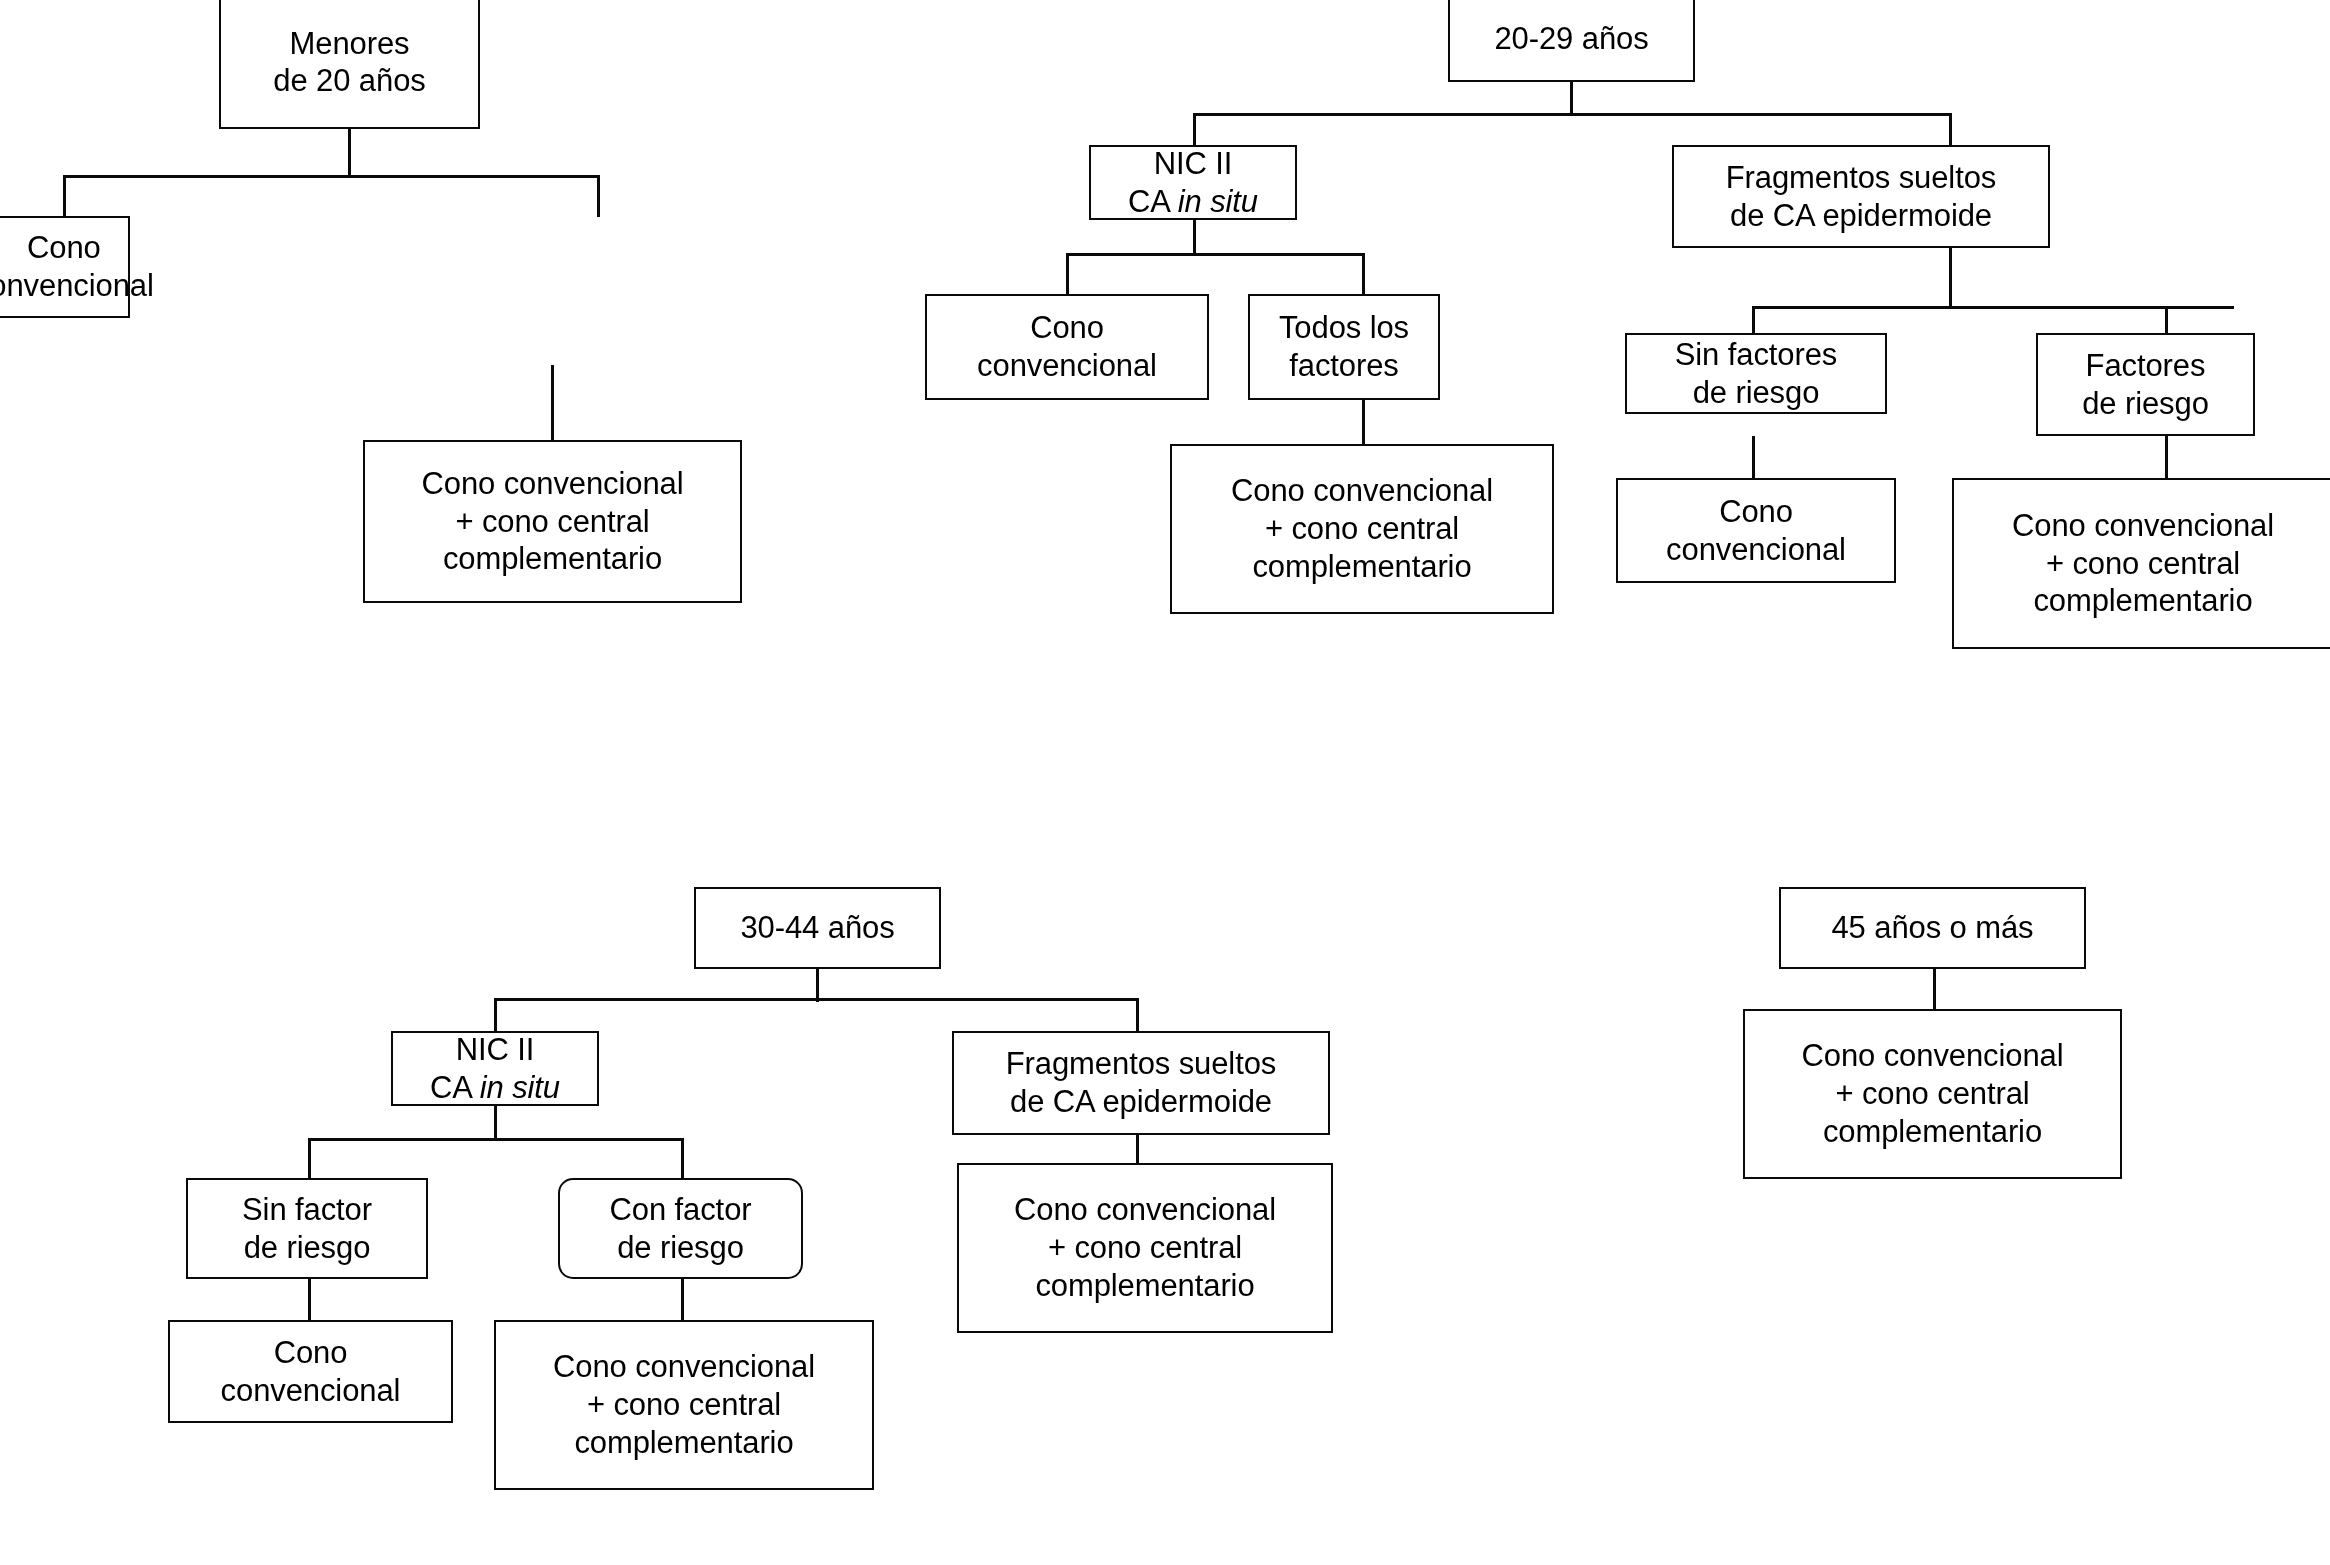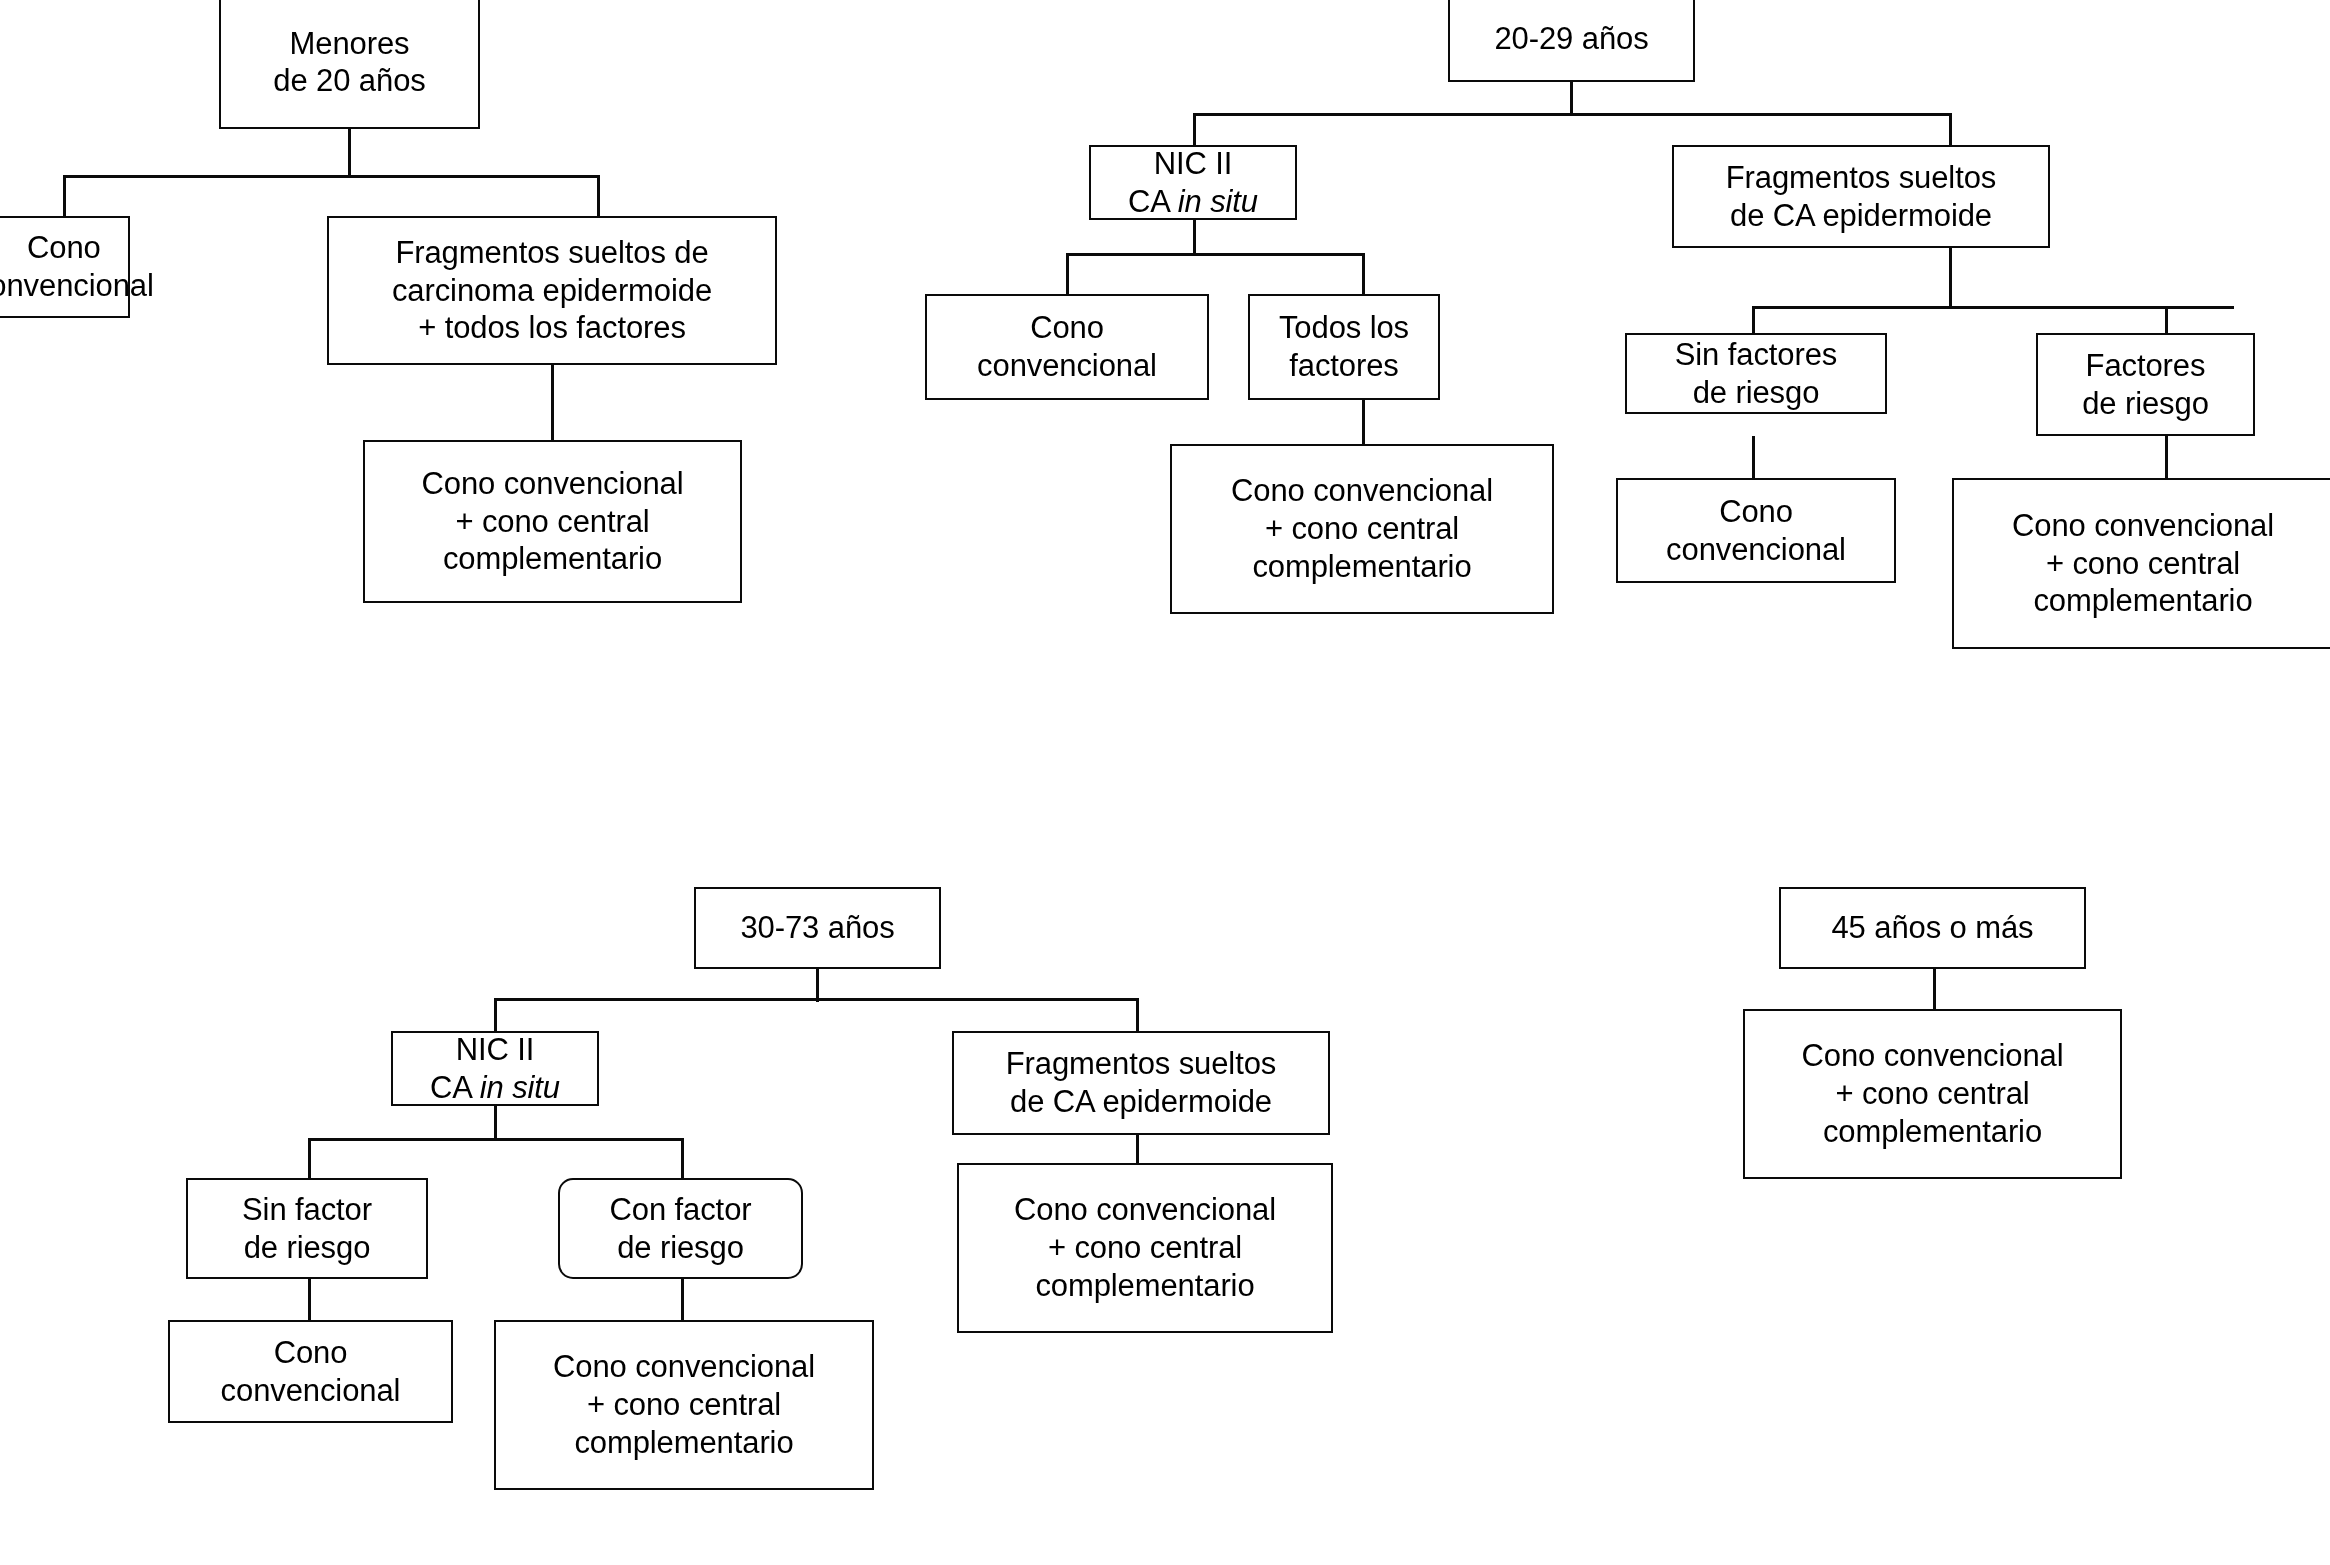--- a/index.html
+++ b/index.html
@@ -60,25 +60,20 @@
 
   <div class="vline" style="left:63px; top:175px; height:42px;"></div>
 
   <div class="vline" style="left:597px; top:175px; height:42px;"></div>
 
   <div class="node" style="left:-2.7px; top:216px; width:133px; height:102px;">
     <span class="txt">Cono
 convencional</span>
   </div>
 
-  <div class="node" style="left:327px; top:216px; width:450px; height:149px;">
-    <span class="txt">Fragmentos sueltos de
-carcinoma epidermoide
-+ todos los factores</span>
-  </div>
 
   <div class="vline" style="left:551px; top:365px; height:76px;"></div>
 
   <div class="node" style="left:363px; top:440px; width:379px; height:163px;">
     <span class="txt">Cono convencional
 + cono central
 complementario</span>
   </div>
 
   <div class="node" style="left:1448px; top:-4.1px; width:247px; height:86px;">
@@ -146,21 +141,21 @@
 convencional</span>
   </div>
 
   <div class="node" style="left:1952px; top:478px; width:382px; height:171px;">
     <span class="txt">Cono convencional
 + cono central
 complementario</span>
   </div>
 
   <div class="node" style="left:694px; top:887px; width:247px; height:82px;">
-    <span class="txt">30-73 años</span>
+    <span class="txt">30-44 años</span>
   </div>
 
   <div class="vline" style="left:816px; top:969px; height:33px;"></div>
   <div class="hline" style="left:494px; top:998px; width:644px;"></div>
   <div class="vline" style="left:494px; top:998px; height:34px;"></div>
   <div class="vline" style="left:1136px; top:998px; height:34px;"></div>
 
   <div class="node" style="left:391px; top:1031px; width:208px; height:75px;">
     <span class="txt"><span>NIC II</span><br><span>CA </span><span class="it">in situ</span></span>
   </div>

